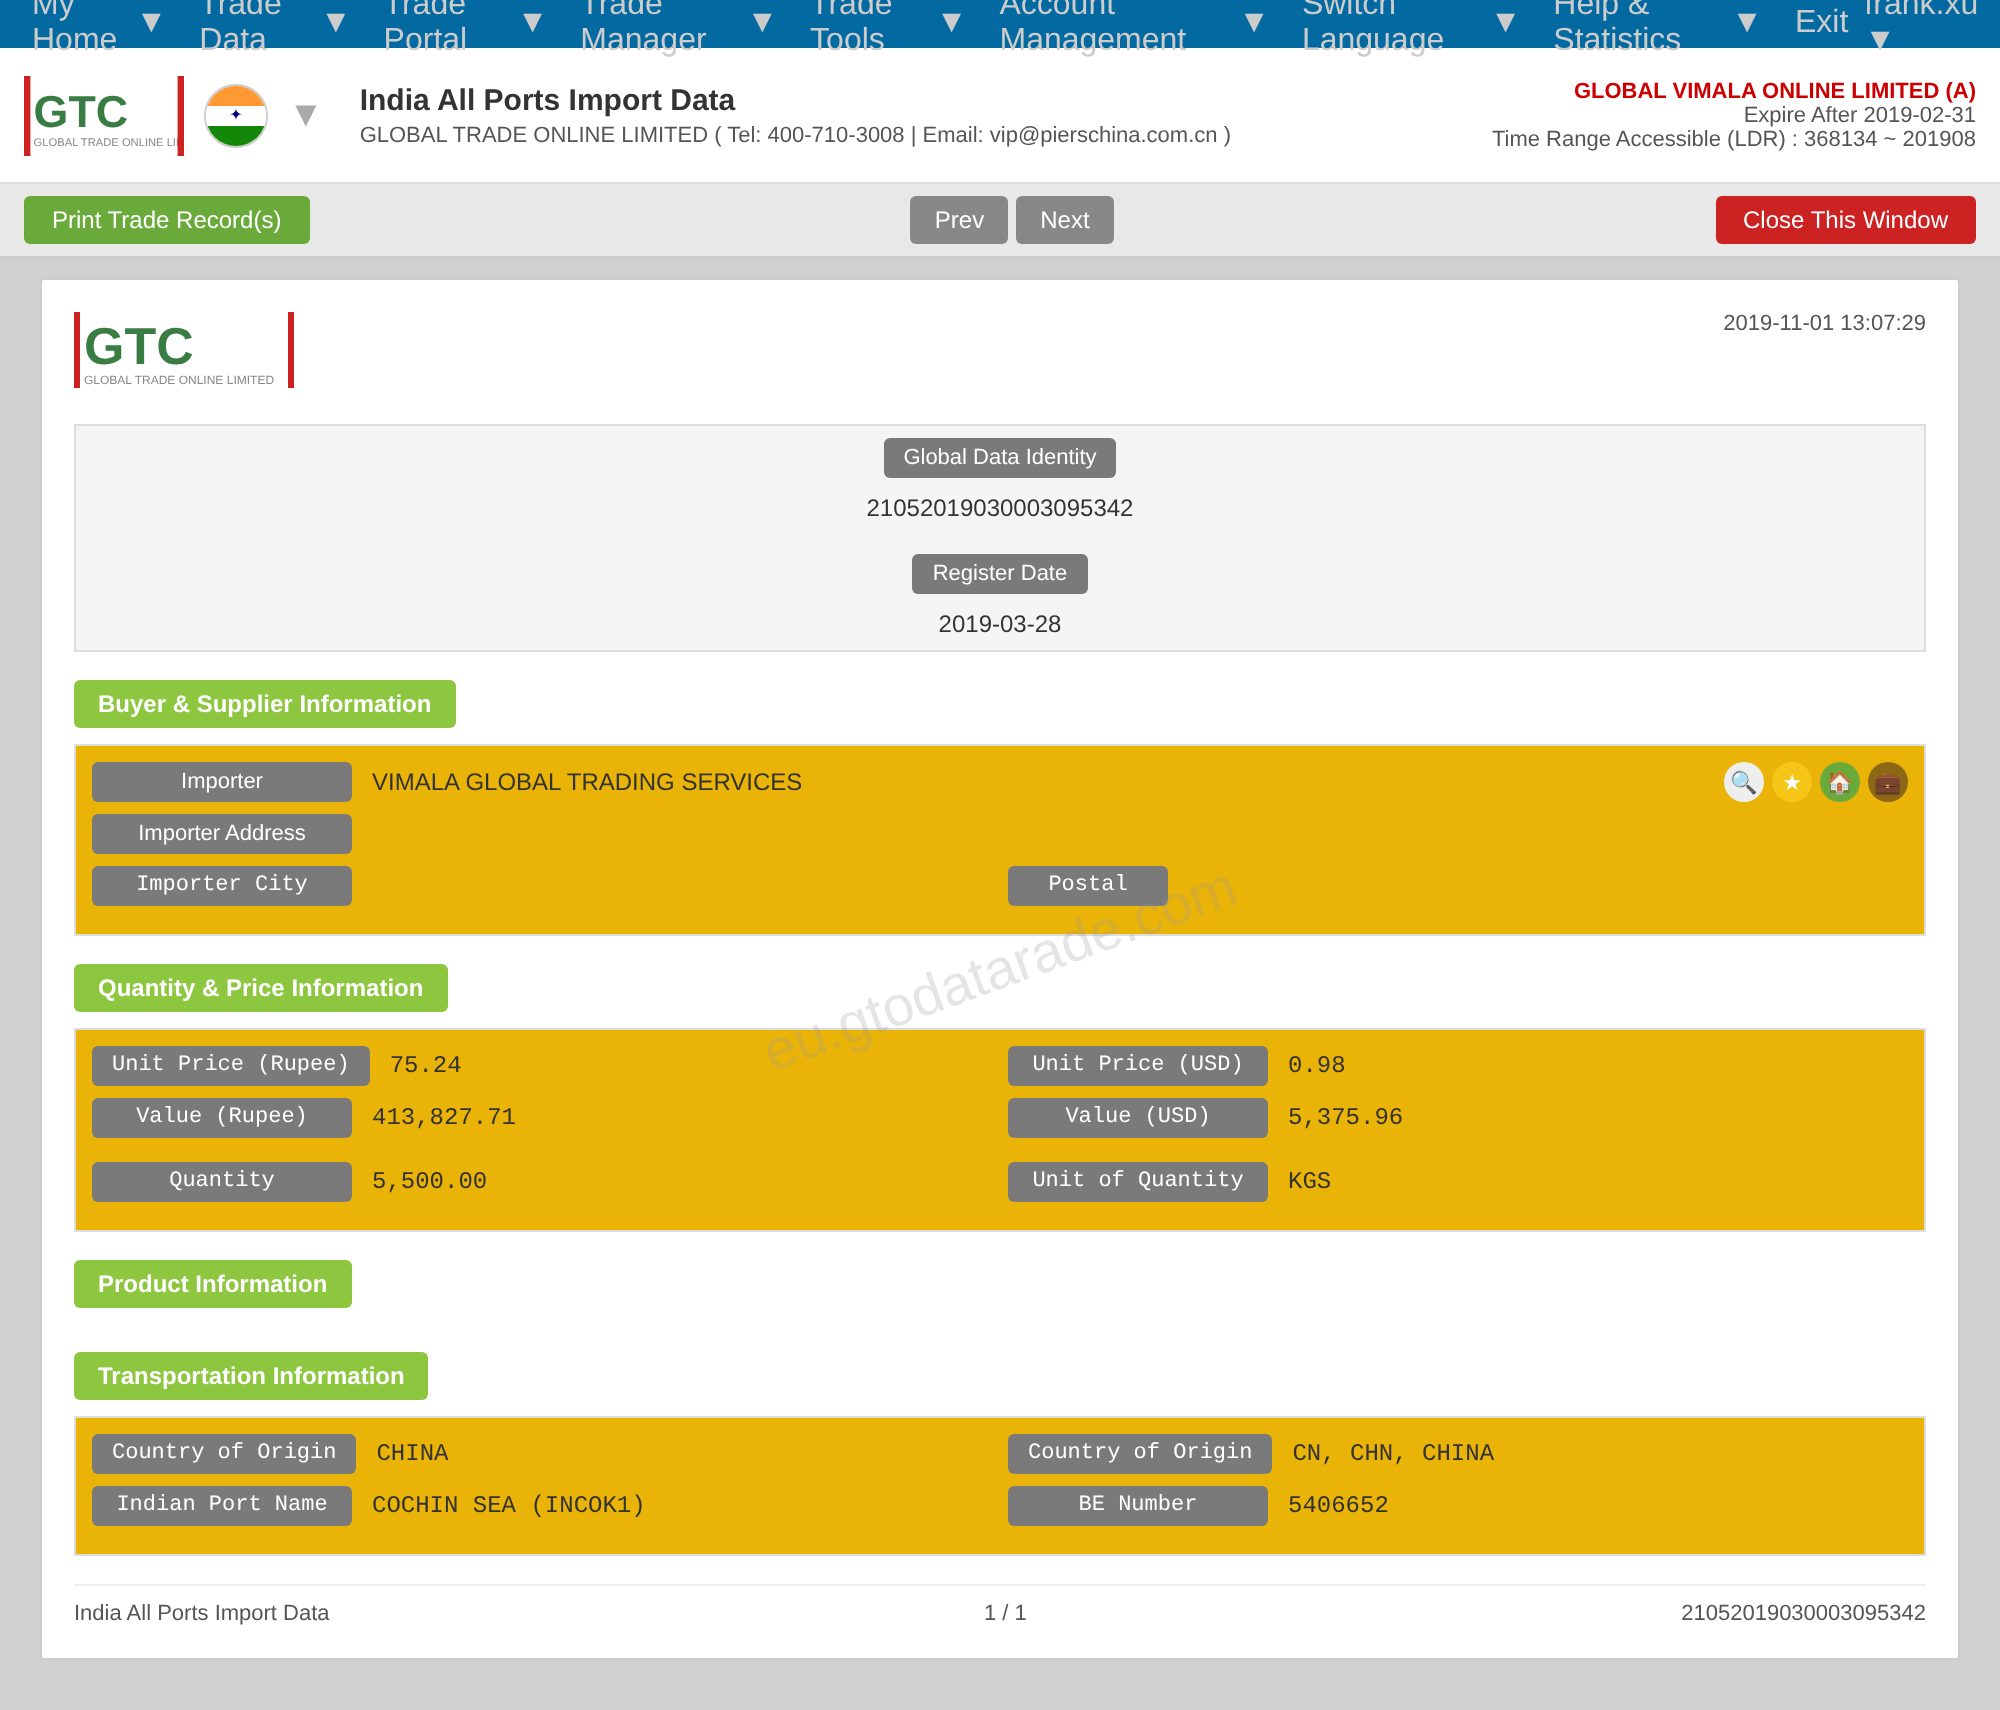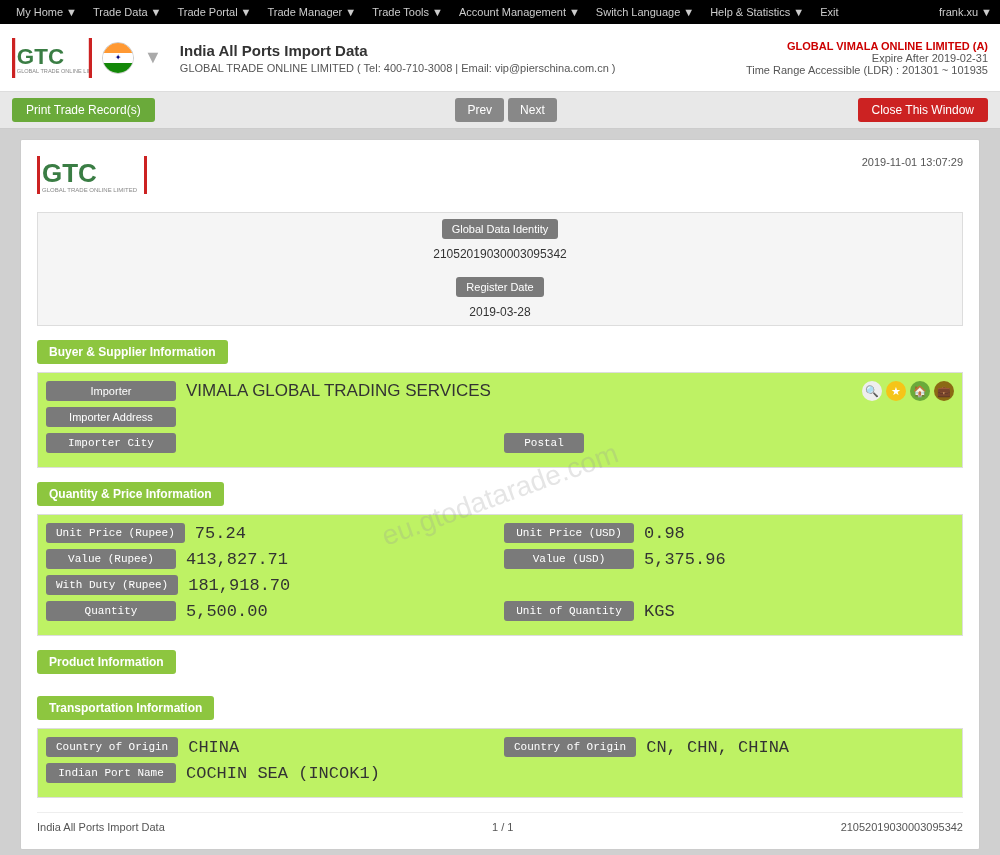--- a/index.html
+++ b/index.html
@@ -1,26 +1,26 @@
 <!DOCTYPE html>
 <html><head>
   <meta charset="utf-8">
   <style>
     * { margin: 0; padding: 0; box-sizing: border-box; }
     body { font-family: Arial, sans-serif; font-size: 12px; background: #d0d0d0; color: #333; }
 
     
     .top-nav {
-      background: #000000;
+      background: #0369a1;
       color: #ccc;
       display: flex;
       align-items: center;
       padding: 0 8px;
       height: 24px;
-      font-size: 11px;
+      font-size: 16px;
     }
     .top-nav .nav-item {
       padding: 0 8px;
       cursor: pointer;
       display: flex;
       align-items: center;
       gap: 3px;
       height: 100%;
     }
     .top-nav .nav-spacer { flex: 1; }
@@ -169,42 +169,42 @@
       padding: 5px 12px;
       border-radius: 3px;
       font-size: 12px;
       font-weight: bold;
       display: inline-block;
       margin-bottom: 8px;
     }
     .section-body {
       border: 1px solid #ddd;
       padding: 8px;
-      background: #bef264;
+      background: #eab308;
     }
 
     .field-row {
       display: flex;
       align-items: center;
       gap: 6px;
       margin-bottom: 6px;
     }
     .field-row:last-child { margin-bottom: 0; }
 
     .field-label-sm {
       background: #7a7a7a;
       color: white;
       padding: 4px 10px;
       border-radius: 3px;
       font-size: 11px;
       min-width: 130px;
       text-align: center;
     }
     .field-val {
-      font-size: 17px;
+      font-size: 12px;
       color: #333;
       padding: 0 4px;
       flex: 1;
     }
     .field-icons { display: flex; gap: 4px; align-items: center; }
     .icon-circle {
       width: 20px;
       height: 20px;
       border-radius: 50%;
       display: flex;
@@ -321,21 +321,21 @@
     <span style="font-size:18px; color:#aaa;">▼</span>
     <div class="header-title-area">
       <div class="header-title">India All Ports Import Data</div>
       <div class="header-sub">GLOBAL TRADE ONLINE LIMITED ( Tel: 400-710-3008 | Email: vip@pierschina.com.cn )</div>
     </div>
   </div>
   <div class="header-spacer"></div>
   <div class="header-info">
     <div class="company">GLOBAL VIMALA ONLINE LIMITED (A)</div>
     <div class="expire">Expire After 2019-02-31</div>
-    <div class="expire">Time Range Accessible (LDR) : 201301 ~ 101935</div>
+    <div class="expire">Time Range Accessible (LDR) : 368134 ~ 201908</div>
   </div>
 </div>
 
 <div class="action-bar">
   <button class="btn-print">Print Trade Record(s)</button>
   <div class="nav-spacer-btn">
     <button class="btn-nav">Prev</button>
     <button class="btn-nav">Next</button>
   </div>
   <button class="btn-close">Close This Window</button>
@@ -418,24 +418,20 @@
             <span class="field-label-sm">Value (Rupee)</span>
             <span class="field-val">413,827.71</span>
           </div>
           <div class="col">
             <span class="field-label-sm">Value (USD)</span>
             <span class="field-val">5,375.96</span>
           </div>
         </div>
 
         <div class="two-col-row">
-          <div class="col">
-            <span class="field-label-sm">With Duty (Rupee)</span>
-            <span class="field-val">181,918.70</span>
-          </div>
         </div>
 
         <div class="two-col-row">
           <div class="col">
             <span class="field-label-sm">Quantity</span>
             <span class="field-val">5,500.00</span>
           </div>
           <div class="col">
             <span class="field-label-sm">Unit of Quantity</span>
             <span class="field-val">KGS</span>
@@ -458,20 +454,24 @@
           </div>
           <div class="col">
             <span class="field-label-sm">Country of Origin</span>
             <span class="field-val">CN, CHN, CHINA</span>
           </div>
         </div>
         <div class="two-col-row">
           <div class="col">
             <span class="field-label-sm">Indian Port Name</span>
             <span class="field-val">COCHIN SEA (INCOK1)</span>
+          </div>
+          <div class="col">
+            <span class="field-label-sm">BE Number</span>
+            <span class="field-val">5406652</span>
           </div>
         </div>
       </div>
     </div>
 
     <div class="card-footer">
       <span>India All Ports Import Data</span>
       <span>1 / 1</span>
       <span>21052019030003095342</span>
     </div>

